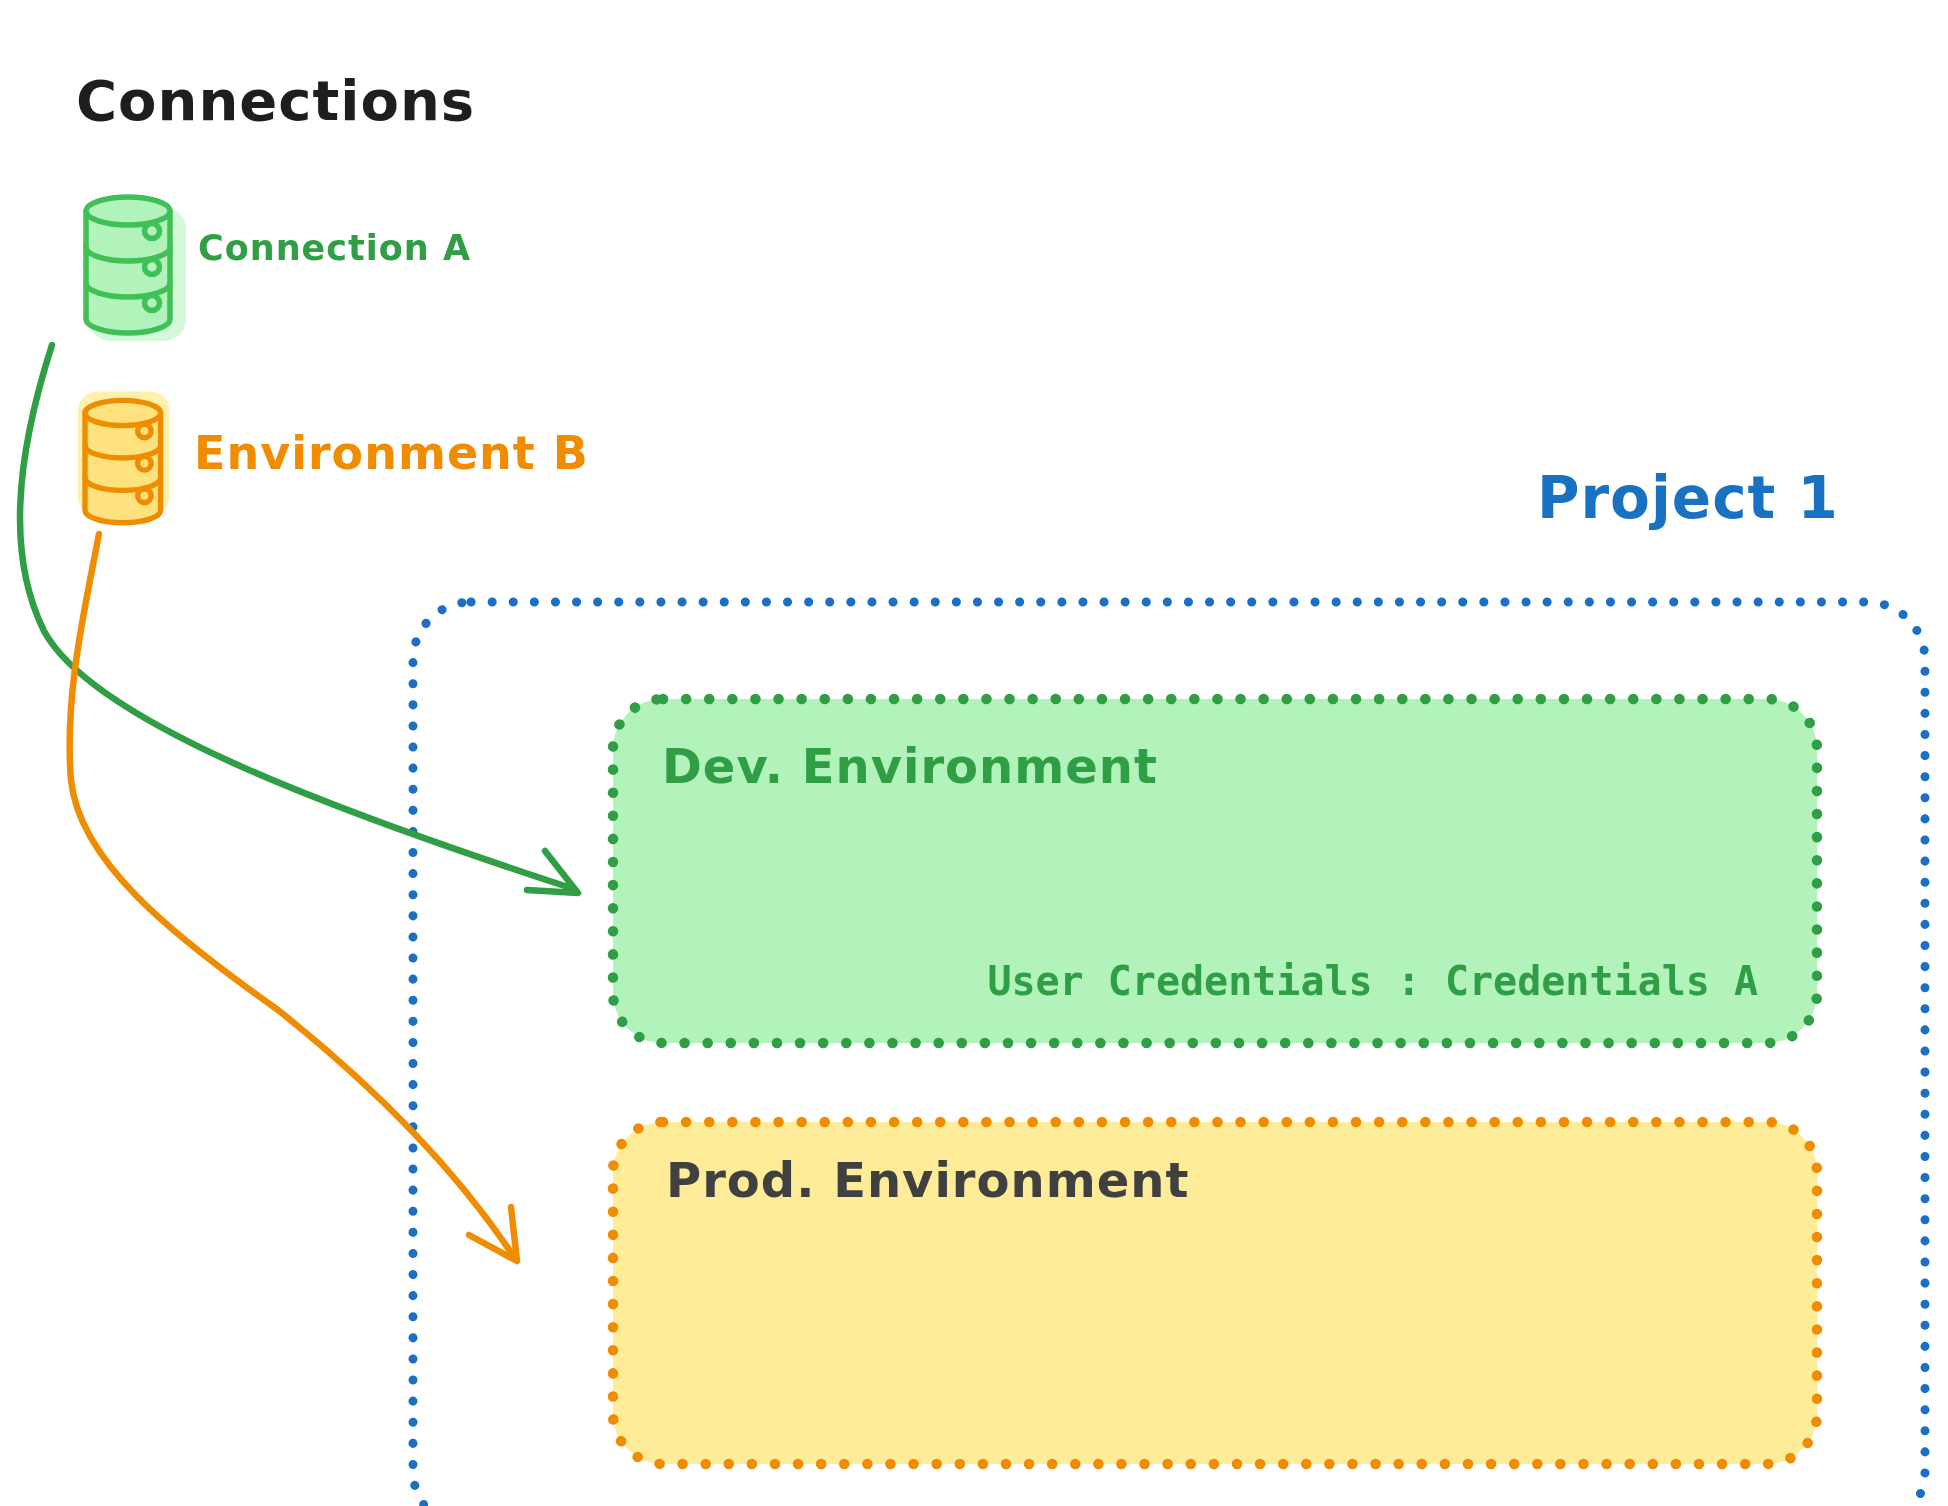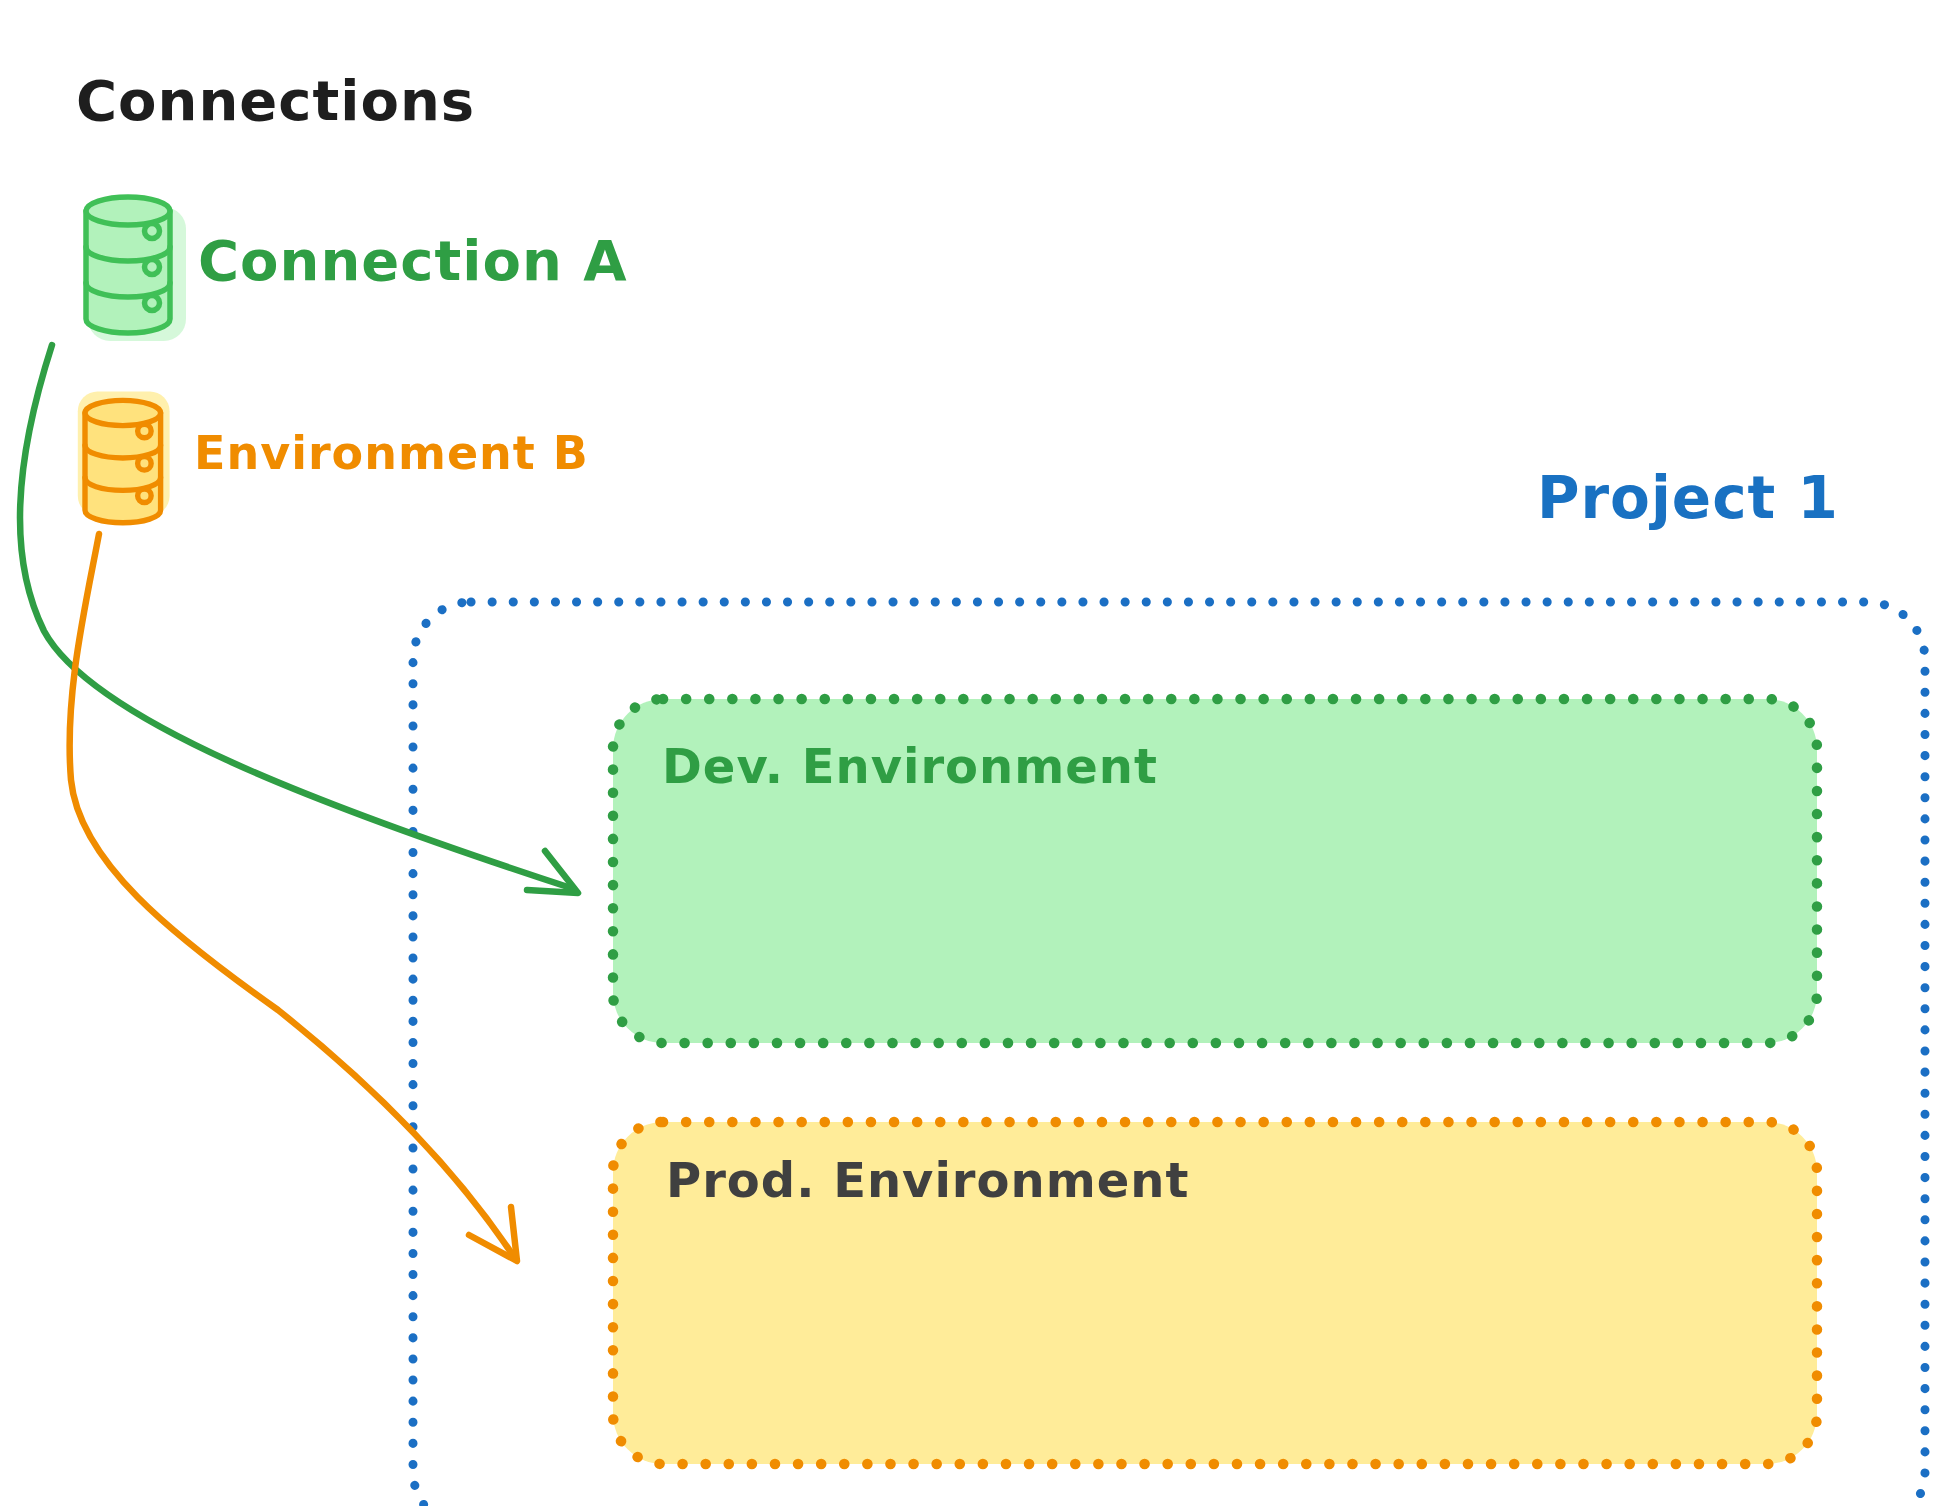--- a/index.html
+++ b/index.html
@@ -11,21 +11,21 @@
     overflow: hidden;
     font-family: "DejaVu Sans", sans-serif;
     margin-top: 48px;
   }
   #shapes { position: absolute; left: 0; top: 0; width: 1948px; height: 1506px; }
   .label { position: absolute; white-space: nowrap; }
   .hand { font-family: "DejaVu Sans", sans-serif; font-weight: bold; letter-spacing: 1px; }
   .mono { font-family: "DejaVu Sans Mono", monospace; font-weight: bold; letter-spacing: 0px; }
 
   .title-connections { left: 76px; top: 20px; font-size: 56px; color: #1e1e1e; }
-  .label-conn-a { left: 198px; top: 180px; font-size: 56px; color: #2f9e44; }
+  .label-conn-a { left: 198px; top: 180px; font-size: 35px; color: #2f9e44; }
   .label-conn-b { left: 194px; top: 378px; font-size: 46px; color: #f08c00; }
   .title-project { left: 1537px; top: 416px; font-size: 58px; color: #1971c2; }
 
   .label-dev-env  { left: 662px; top: 690px;  font-size: 48px; color: #2f9e44; }
   .label-prod-env { left: 666px; top: 1104px; font-size: 48px; color: #404040; }
 
   .cred-line {
     position: absolute;
     left: 612px;
     width: 1146px;
@@ -88,17 +88,18 @@
   <div class="label hand title-connections">Connections</div>
 
   <div class="label hand label-conn-a">Connection A</div>
 
   <div class="label hand label-conn-b">Environment B</div>
 
   <div class="label hand title-project">Project 1</div>
 
   <div class="label hand label-dev-env">Dev. Environment</div>
 
+  <div class="cred-line mono cred-dev">User Credentials : Credentials A</div>
 
   <div class="label hand label-prod-env">Prod. Environment</div>
 
 
 </div>
 
 </body></html>

